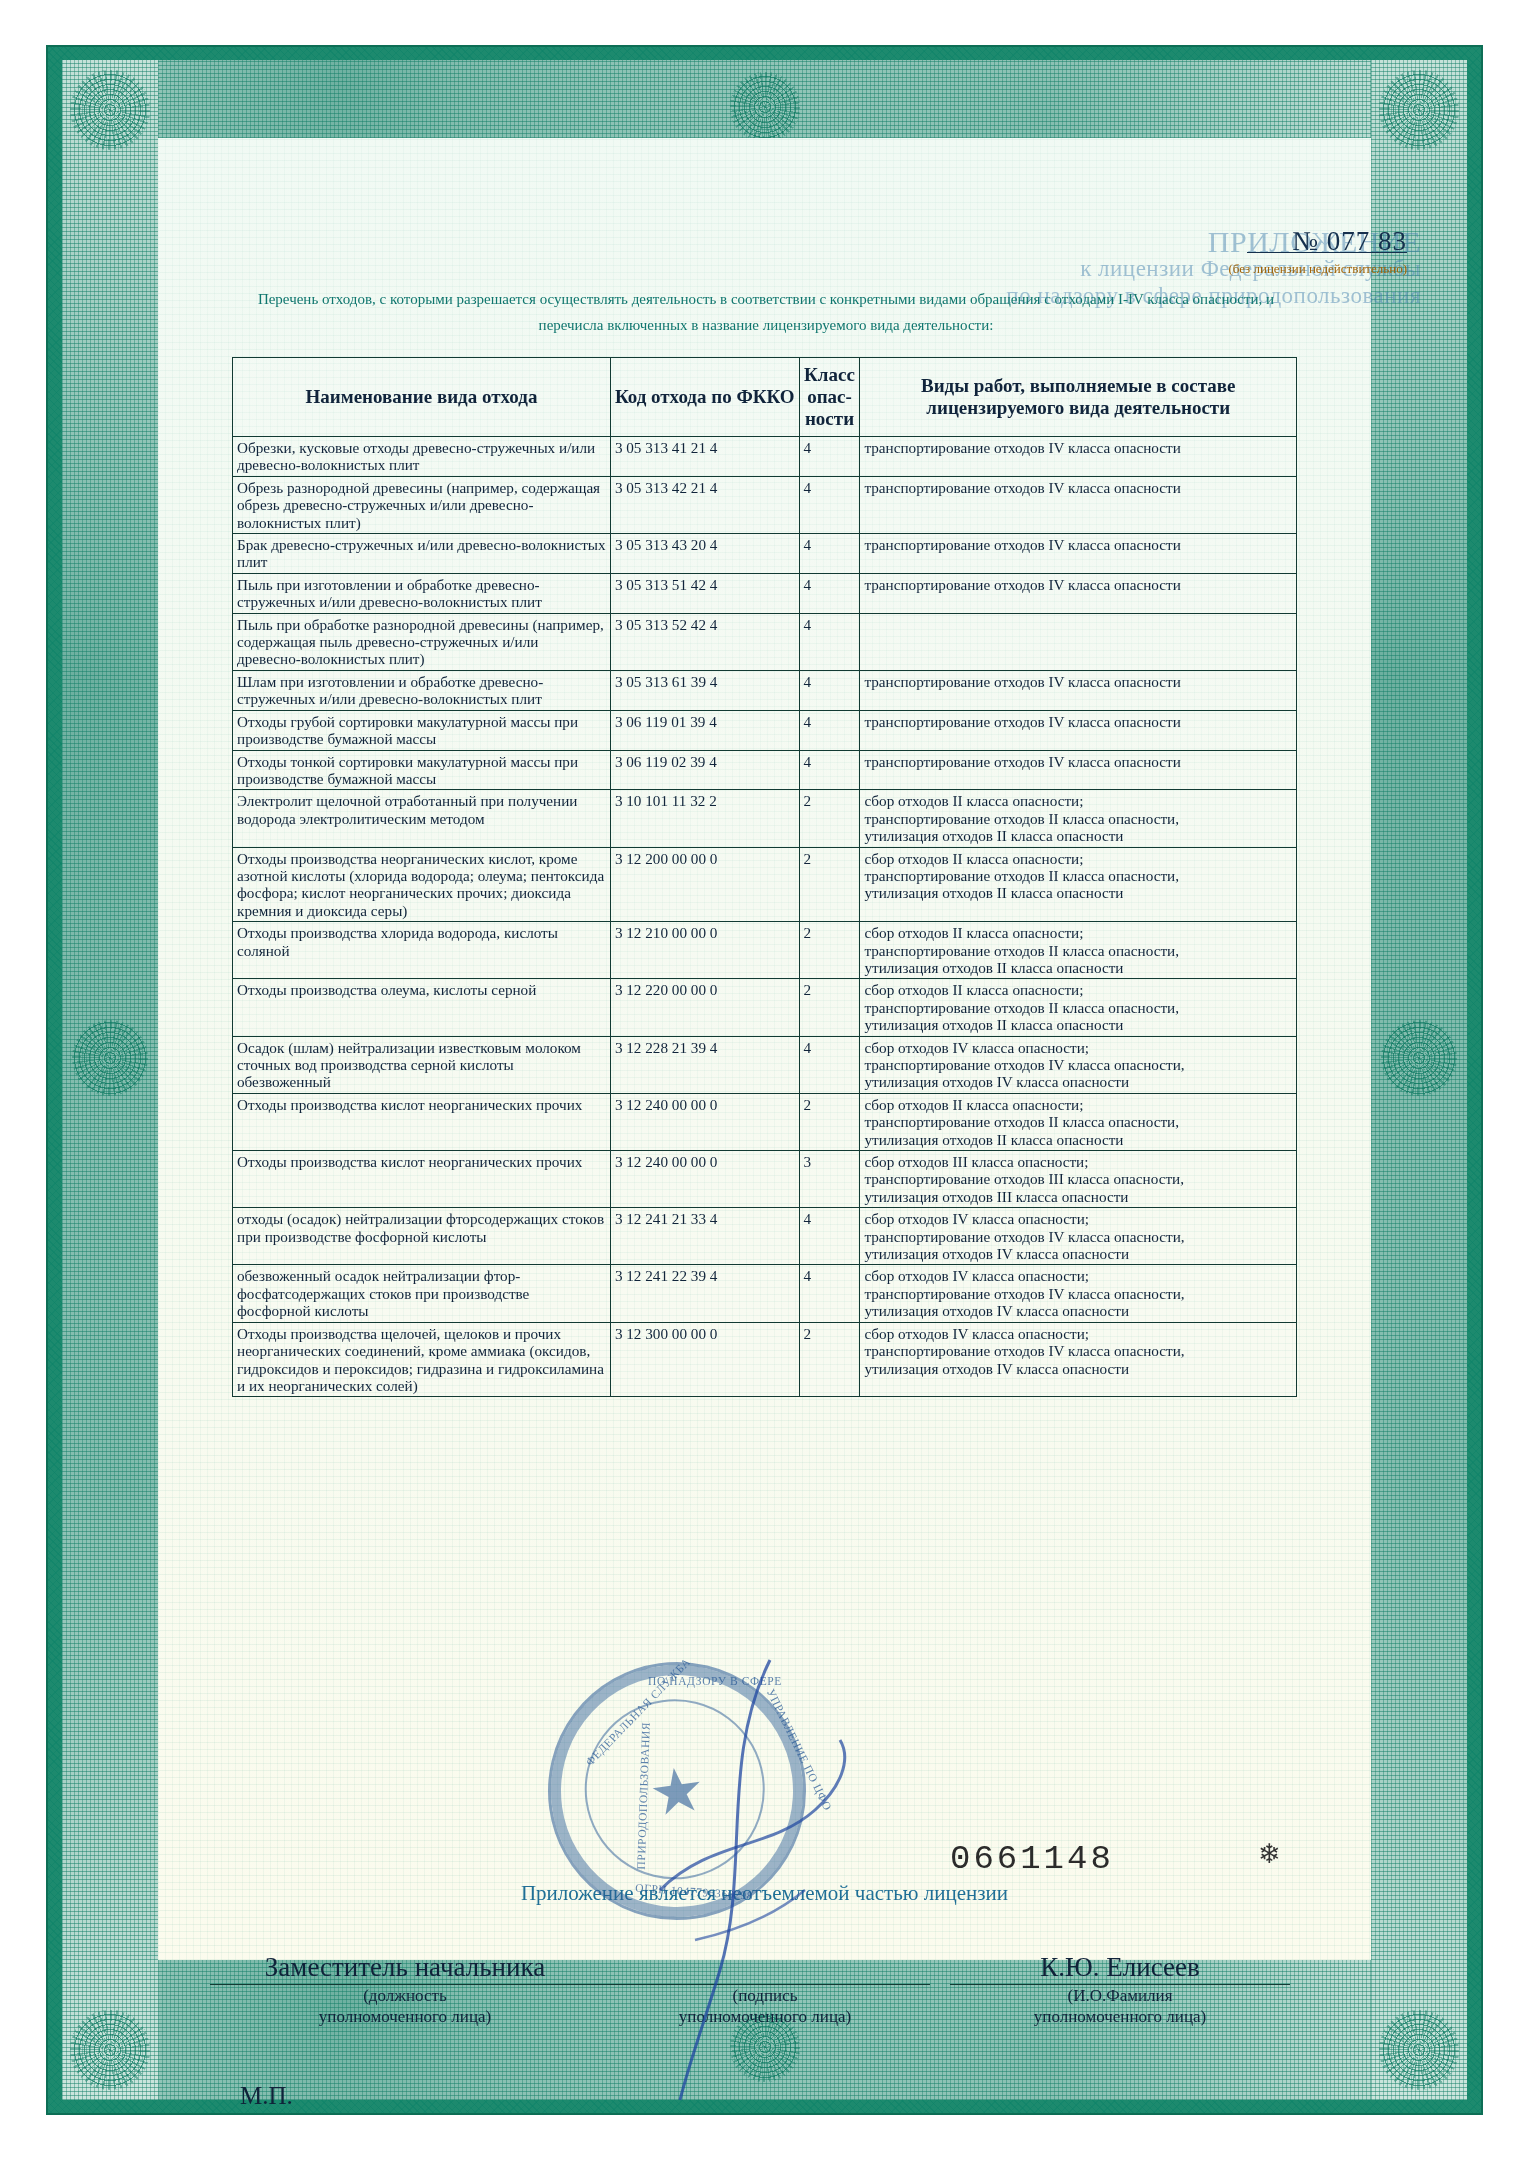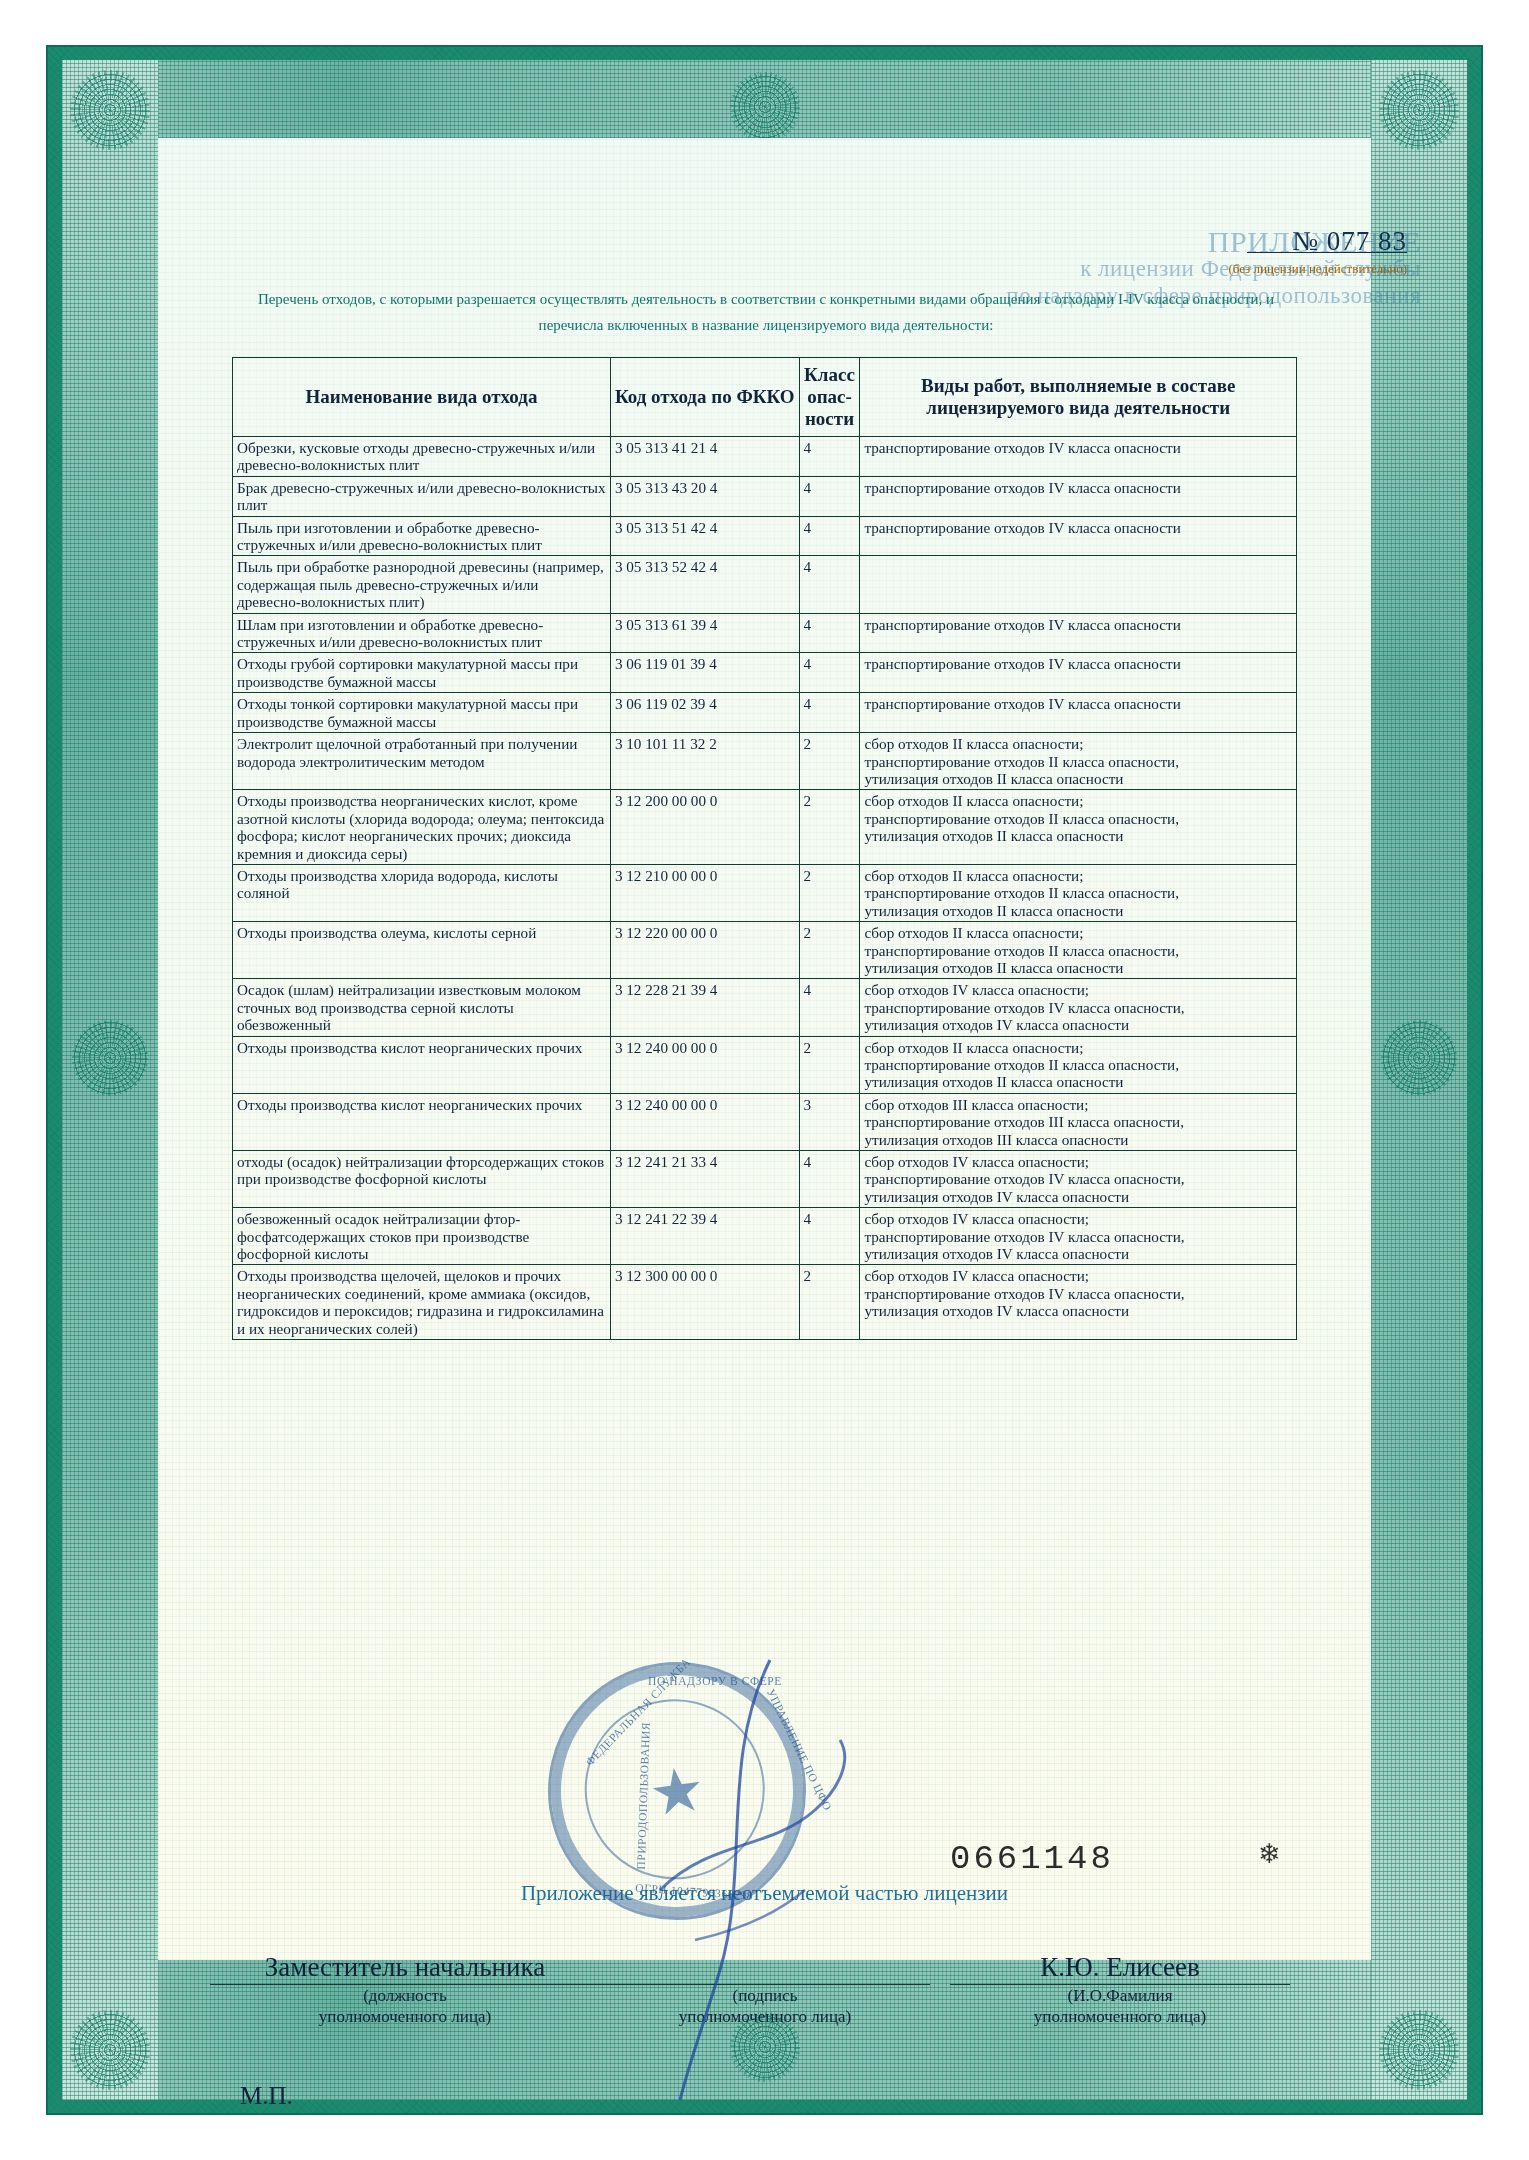--- a/index.html
+++ b/index.html
@@ -294,20 +294,26 @@
         <th class="col-name">Наименование вида отхода</th>
         <th class="col-code" style="text-align:center;">Код отхода по ФККО</th>
         <th class="col-class" style="text-align:center;">Класс опас- ности</th>
         <th class="col-work">Виды работ, выполняемые в составе лицензируемого вида деятельности</th>
       </tr>
     </thead>
     <tbody id="waste-body">
         <tr>
           <td class="c-name">Обрезки, кусковые отходы древесно-стружечных и/или древесно-волокнистых плит</td>
           <td class="c-code">3 05 313 41 21 4</td>
+          <td>4</td>
+          <td style="white-space: pre-line;">транспортирование отходов IV класса опасности</td>
+        </tr>
+        <tr>
+          <td class="c-name">Обрезь разнородной древесины (например, содержащая обрезь древесно-стружечных и/или древесно-волокнистых плит)</td>
+          <td class="c-code">3 05 313 42 21 4</td>
           <td>4</td>
           <td style="white-space: pre-line;">транспортирование отходов IV класса опасности</td>
         </tr>
         <tr>
           <td class="c-name">Брак древесно-стружечных и/или древесно-волокнистых плит</td>
           <td class="c-code">3 05 313 43 20 4</td>
           <td>4</td>
           <td style="white-space: pre-line;">транспортирование отходов IV класса опасности</td>
         </tr>
         <tr>

